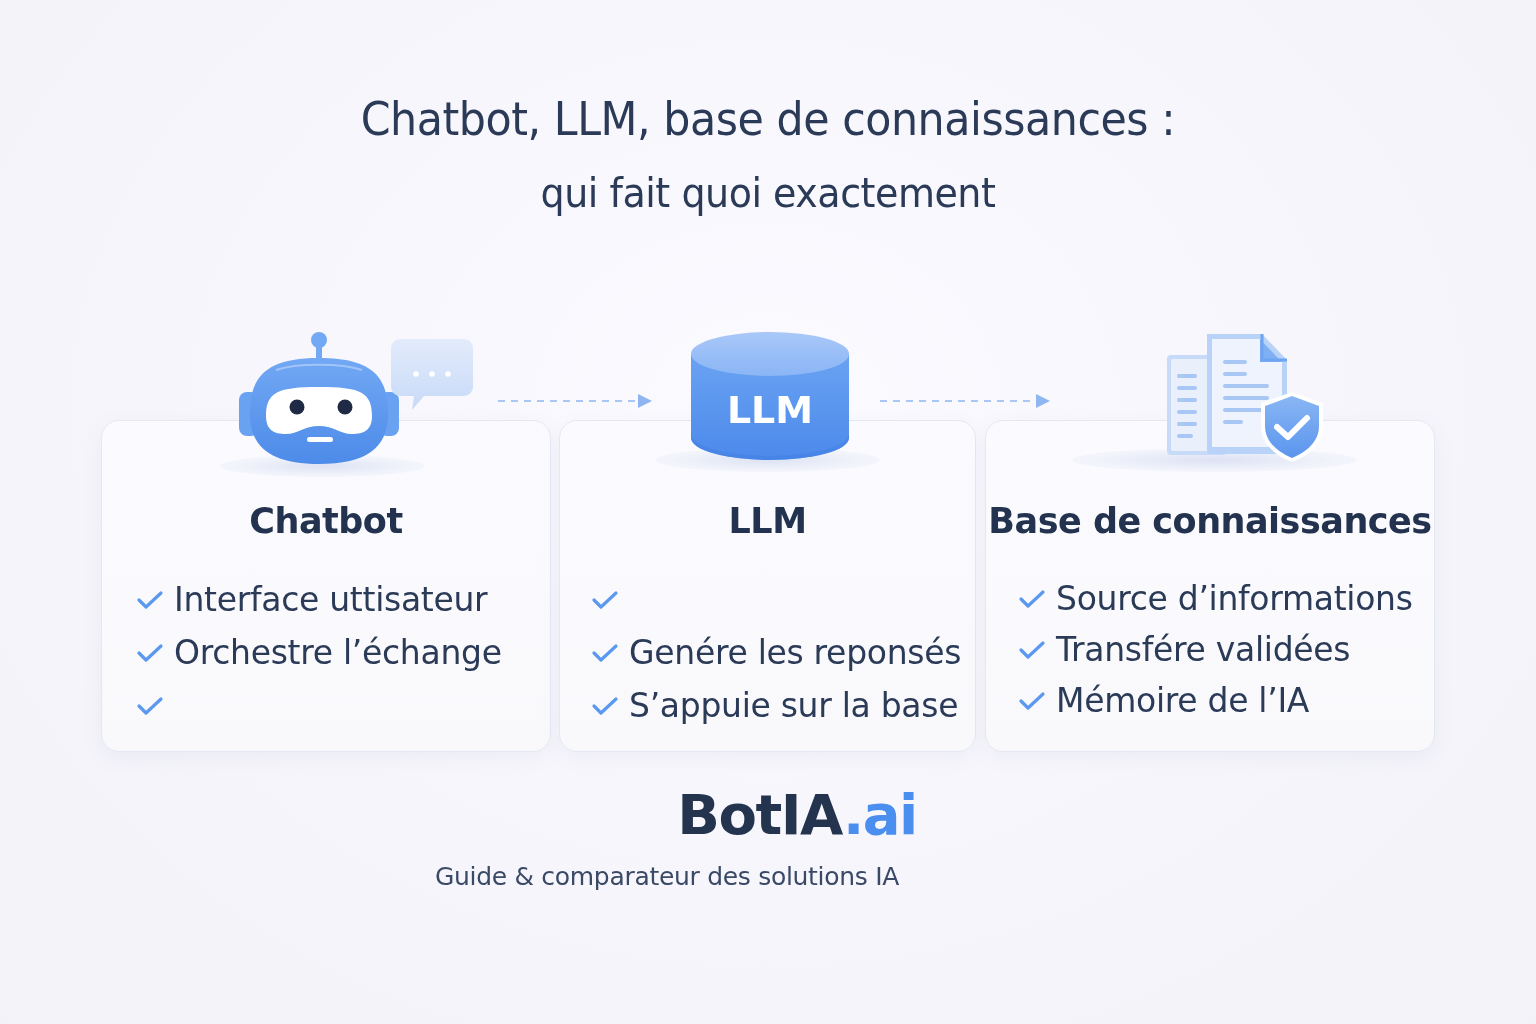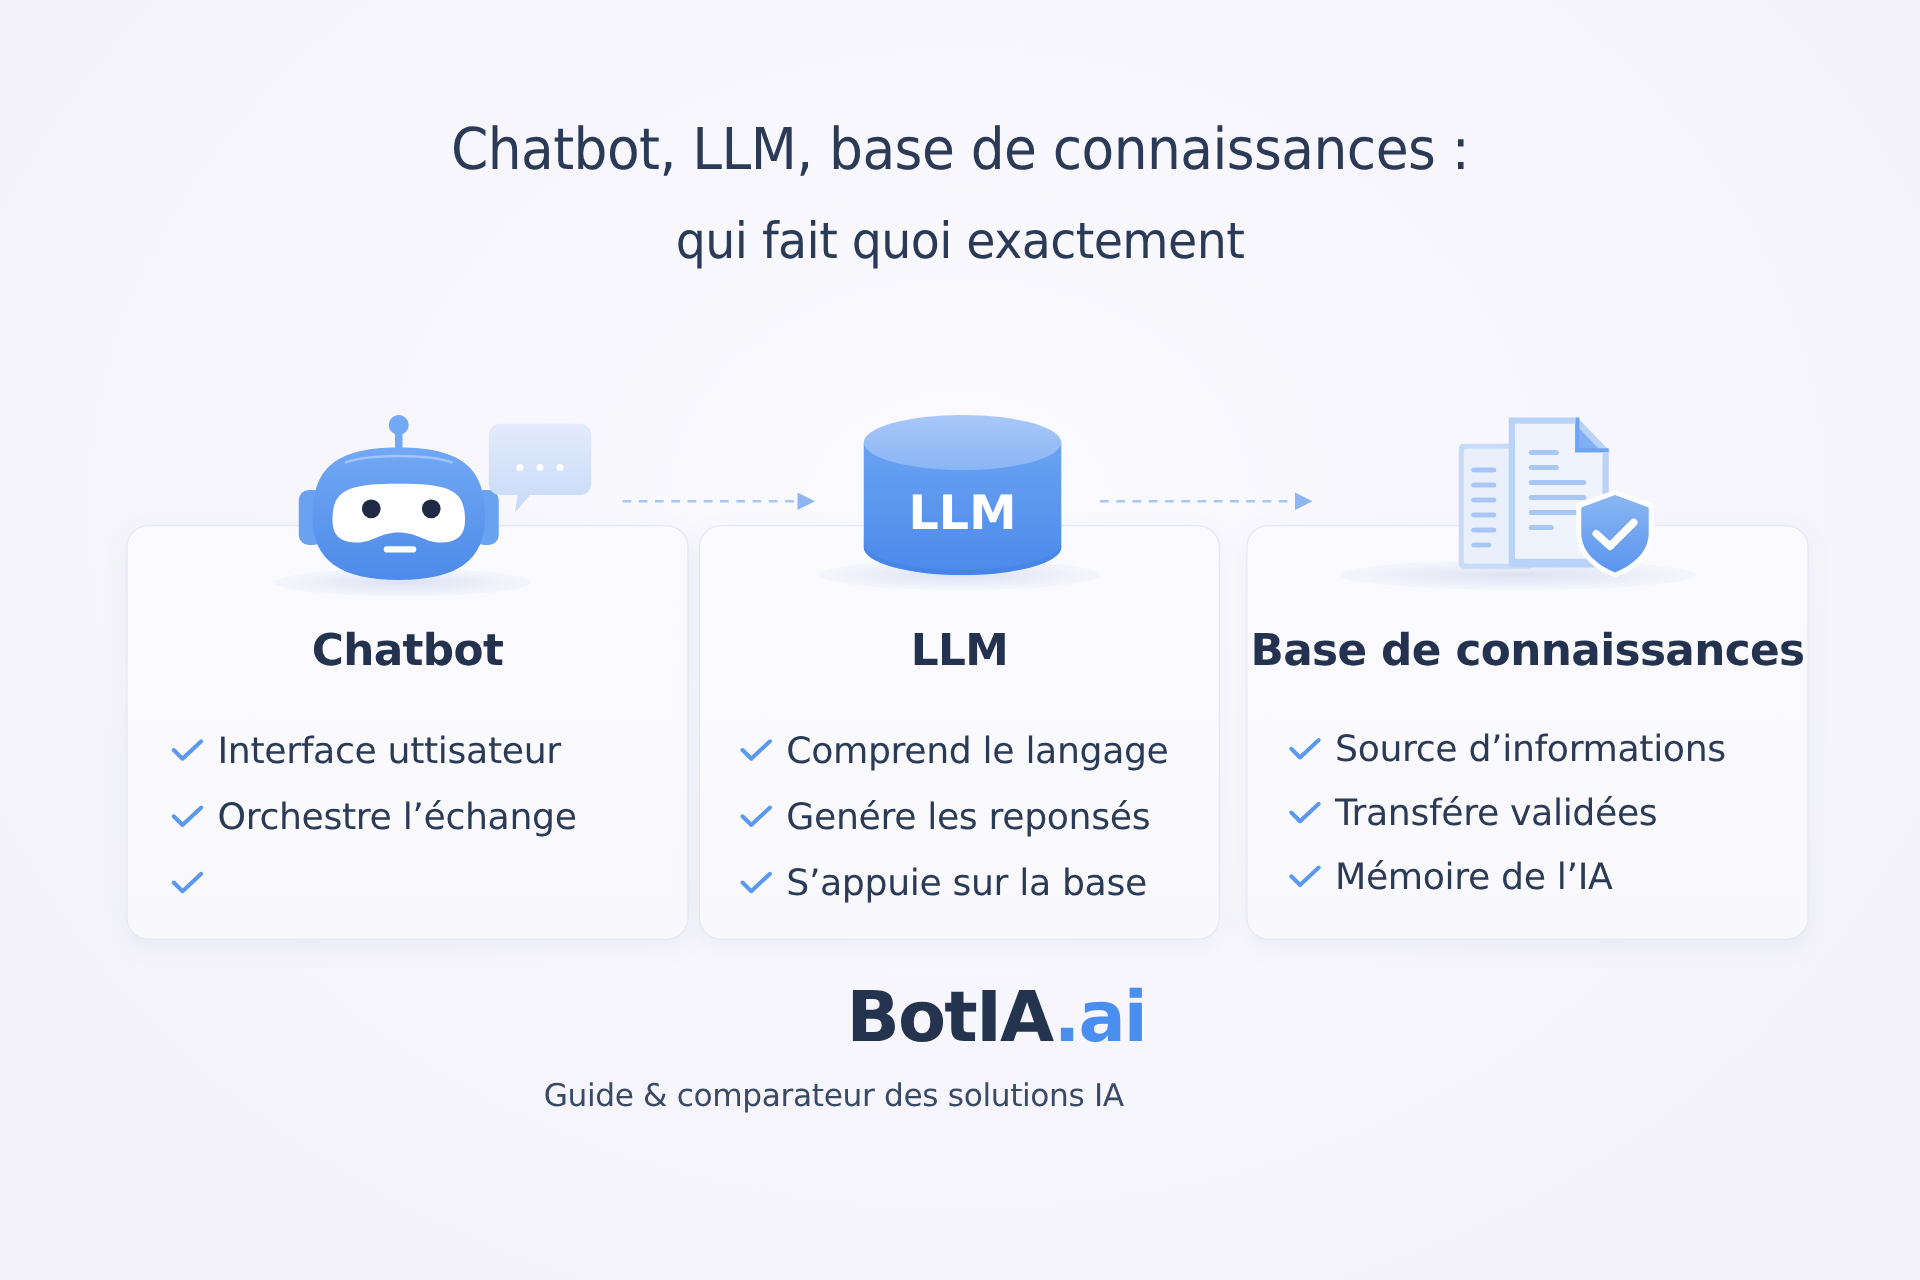--- a/index.html
+++ b/index.html
@@ -21,30 +21,30 @@
     letter-spacing:-0.5px; transform: scaleX(0.95);
   }
   .card {
     position:absolute; top:420px; height:330px;
     background: linear-gradient(180deg,#fbfbff 0%, #f9f9fc 100%);
     border:1.5px solid #e4e8f3; border-radius:18px;
     box-shadow: 0 6px 20px rgba(120,130,170,0.08);
   }
   #card-chatbot { left:101px; width:448px; }
   #card-llm { left:559px; width:415px; }
-  #card-kb { left:985px; width:448px;margin-left:12px; }
+  #card-kb { left:985px; width:448px; }
   .card-title {
     position:absolute; left:0; right:0; top:80px; text-align:center;
     font-size:35px; font-weight:700; color:#23324e; letter-spacing:-0.5px;
     font-family:"DejaVu Sans", sans-serif;
   }
   .list { position:absolute; left:34px; top:152px; margin:0; padding:0; list-style:none; }
   #card-llm .list { left:31px; }
   #card-kb .list { left:32px; top:152px; }
-  .list li { display:flex; align-items:center; height:53px; font-size:29px; color:#2a3a57;
+  .list li { display:flex; align-items:center; height:53px; font-size:33px; color:#2a3a57;
     font-family:"DejaVu Sans", sans-serif; letter-spacing:-0.3px; }
   #card-kb .list li { height:51px; }
   .check { width:28px; height:22px; margin-right:10px; flex-shrink:0; }
   .shadow-ellipse { position:absolute; border-radius:50%;
     background: radial-gradient(ellipse, rgba(210,218,240,0.75) 0%, rgba(225,230,245,0.35) 60%, rgba(240,240,250,0) 100%); }
   .icon { position:absolute; }
   .arrow { position:absolute; }
   .brand {
     position:absolute; left:0; width:1536px; top:782px; text-align:center;
     font-size:56px; font-weight:700; color:#24344f; letter-spacing:-1.5px;
@@ -86,21 +86,20 @@
   </ul>
 </div>
 
 <div class="card" id="card-llm">
   <div class="card-title">LLM</div>
   <ul class="list">
     <li>
       <svg class="check" viewBox="0 0 28 22">
           <path d="M3 11 L10 18 L25 4" fill="none" stroke="#5b98ef" stroke-width="3.2" stroke-linecap="round" stroke-linejoin="round"></path>
         </svg>
-      <span>Comprend le langage</span>
     </li>
     <li>
       <svg class="check" viewBox="0 0 28 22">
           <path d="M3 11 L10 18 L25 4" fill="none" stroke="#5b98ef" stroke-width="3.2" stroke-linecap="round" stroke-linejoin="round"></path>
         </svg>
       <span>Genére les reponsés</span>
     </li>
     <li>
       <svg class="check" viewBox="0 0 28 22">
           <path d="M3 11 L10 18 L25 4" fill="none" stroke="#5b98ef" stroke-width="3.2" stroke-linecap="round" stroke-linejoin="round"></path>

